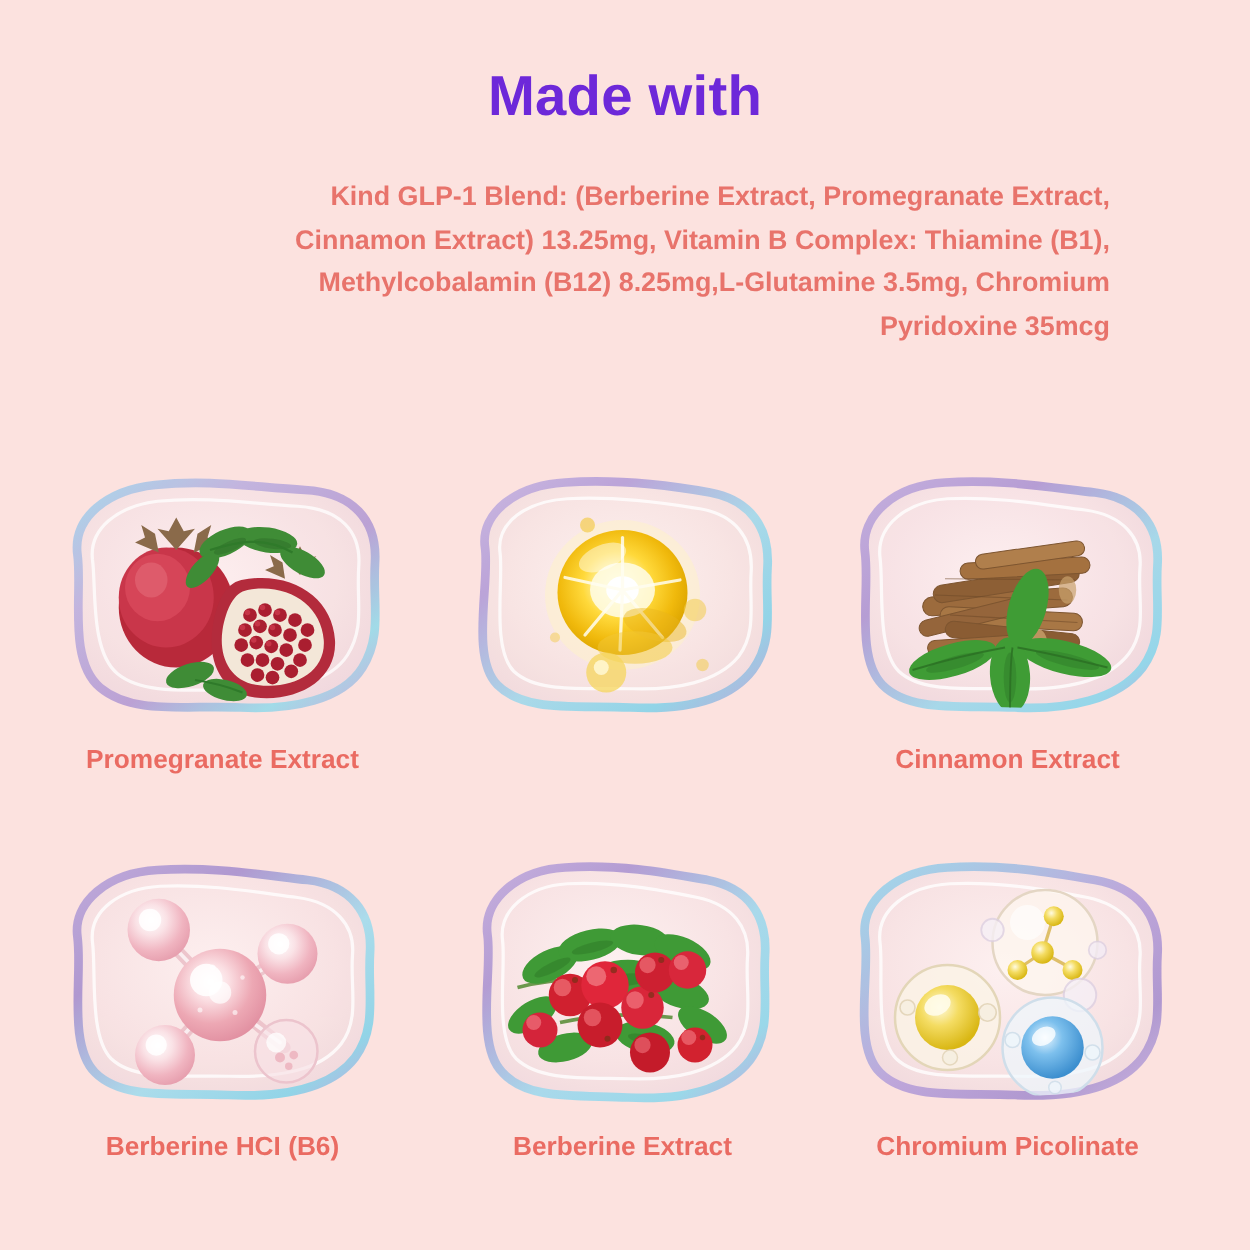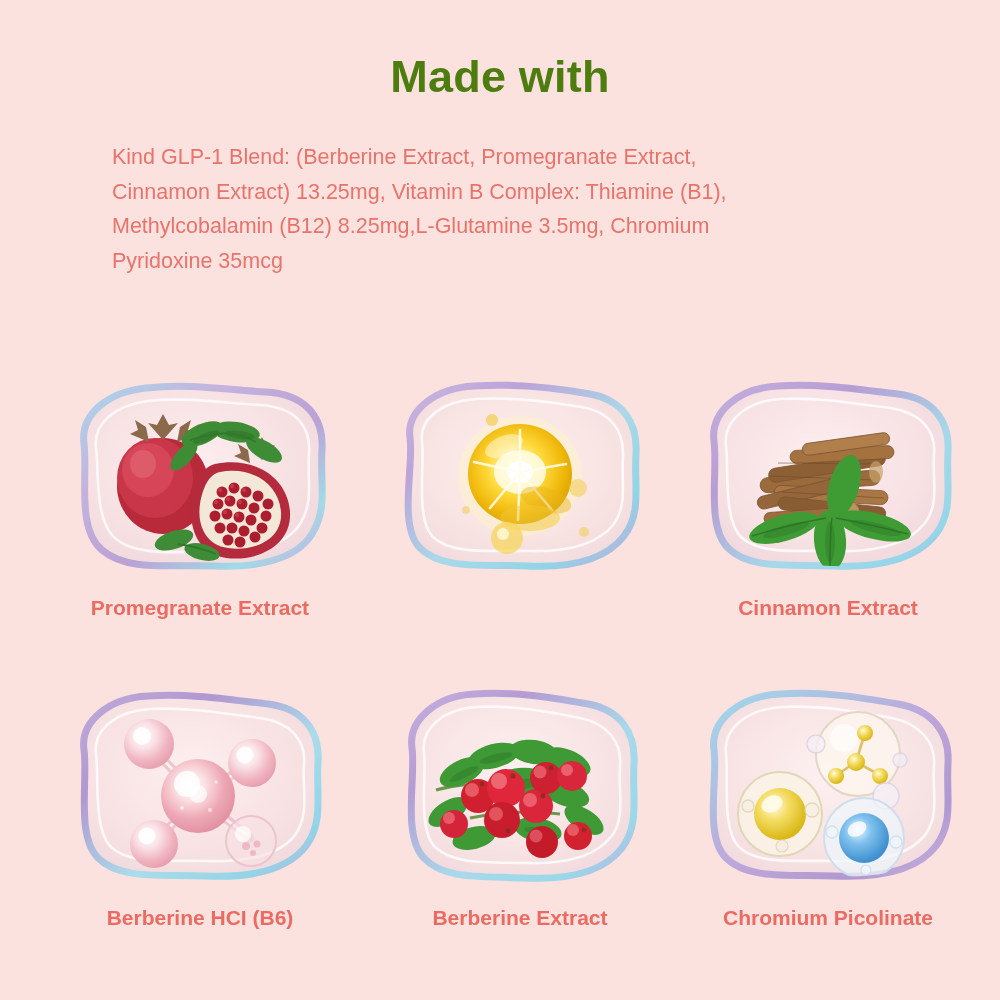--- a/index.html
+++ b/index.html
@@ -9,35 +9,35 @@
     font-family:"Liberation Sans","DejaVu Sans",sans-serif;
     overflow:hidden;position:relative;
   }
   .page{width:1000px;height:1000px;position:relative;}
 
   
   .title{
     position:absolute;top:52px;left:0;width:1000px;
     text-align:center;
     font-size:45px;font-weight:bold;letter-spacing:.2px;
-    color:#4d7c0f;
+    color:#6d28d9;
     line-height:1.1;
   }
   .desc{
     position:absolute;top:140px;left:112px;width:776px;
-    text-align:left;
-    font-size:21.5px;font-weight:normal;
+    text-align:right;
+    font-size:21.5px;font-weight:bold;
     color:#e8736b;
     line-height:34.5px;
   }
   .desc div{white-space:nowrap;}
 
   
   .grid{position:absolute;top:368px;left:0;width:1000px;}
-  .row{position:relative;height:310px;margin-left:22px;}
+  .row{position:relative;height:310px;}
   .cell{position:absolute;width:300px;}
   .c0{left:28px;}
   .c1{left:348px;}
   .c2{left:656px;}
 
   .blobwrap{position:relative;width:300px;height:216px;}
   .blobwrap svg{position:absolute;top:0;left:0;}
 
   .label{
     position:absolute;top:228px;left:0;width:300px;

